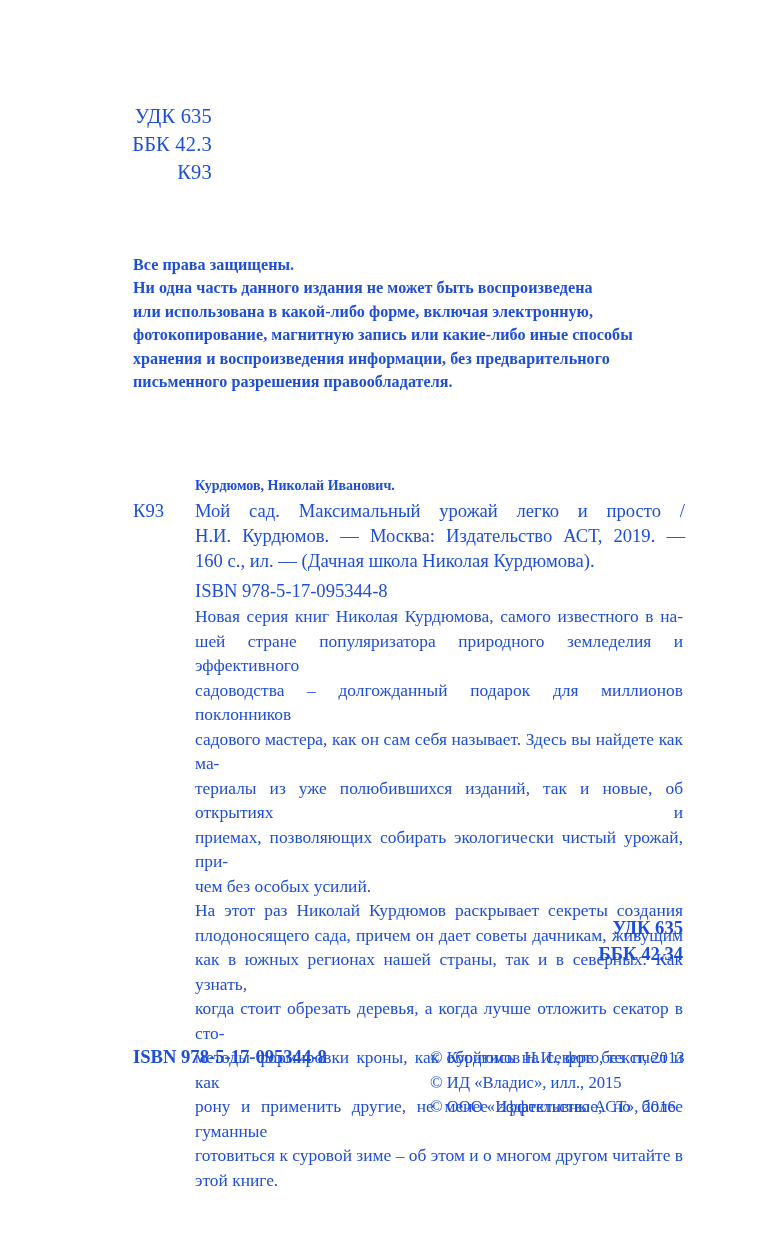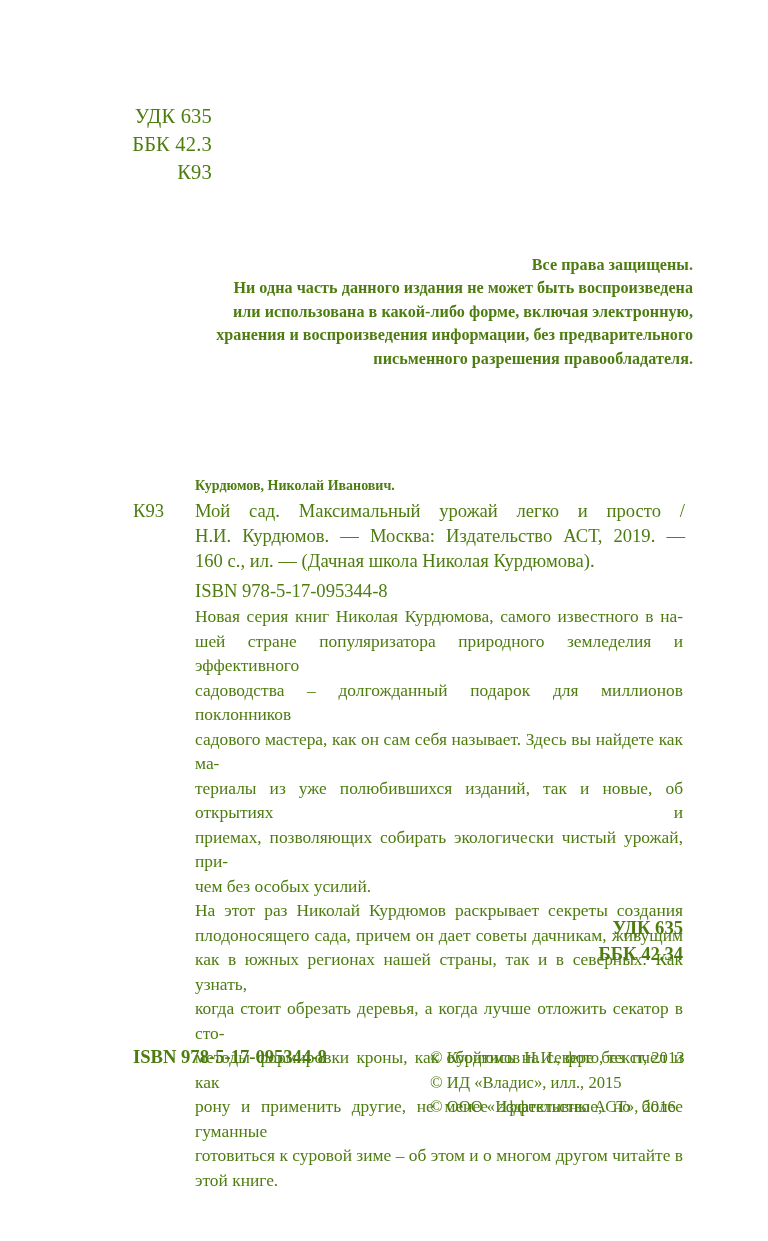--- a/index.html
+++ b/index.html
@@ -5,21 +5,21 @@
   html, body {
     margin: 0;
     padding: 0;
     background: #ffffff;
   }
   .page {
     position: relative;
     width: 768px;
     height: 1241px;
     background: #ffffff;
-    color: #4d7c0f;
+    color: #1d4ed8;
     font-family: "Liberation Serif", "DejaVu Serif", serif;
     overflow: hidden;
   }
 
   
   .class-block {
     position: absolute;
     left: 108px;
     top: 102px;
     width: 104px;
@@ -31,21 +31,21 @@
   .class-block .class-line {
     white-space: nowrap;
   }
 
   
   .rights-block {
     position: absolute;
     left: 133px;
     top: 253px;
     width: 560px;
-    text-align: right;
+    text-align: left;
     font-weight: bold;
     font-size: 16.1px;
     line-height: 23.4px;
     letter-spacing: 0.05px;
   }
   .rights-block .rights-line {
     white-space: nowrap;
   }
 
   
@@ -167,20 +167,21 @@
   <div class="class-block">
     <div class="class-line">УДК 635</div>
     <div class="class-line">ББК 42.3</div>
     <div class="class-line">К93</div>
   </div>
 
   <div class="rights-block">
     <div class="rights-line">Все права защищены.</div>
     <div class="rights-line">Ни одна часть данного издания не может быть воспроизведена</div>
     <div class="rights-line">или использована в какой-либо форме, включая электронную,</div>
+    <div class="rights-line">фотокопирование, магнитную запись или какие-либо иные способы</div>
     <div class="rights-line">хранения и воспроизведения информации, без предварительного</div>
     <div class="rights-line">письменного разрешения правообладателя.</div>
   </div>
 
   <div class="biblio">
     <div class="biblio-author">Курдюмов, Николай Иванович.</div>
     <div class="biblio-code">К93</div>
     <div class="biblio-desc">
       <span class="bl j">Мой сад. Максимальный урожай легко и просто /</span>
       <span class="bl j">Н.И. Курдюмов. — Москва: Издательство АСТ, 2019. —</span>

